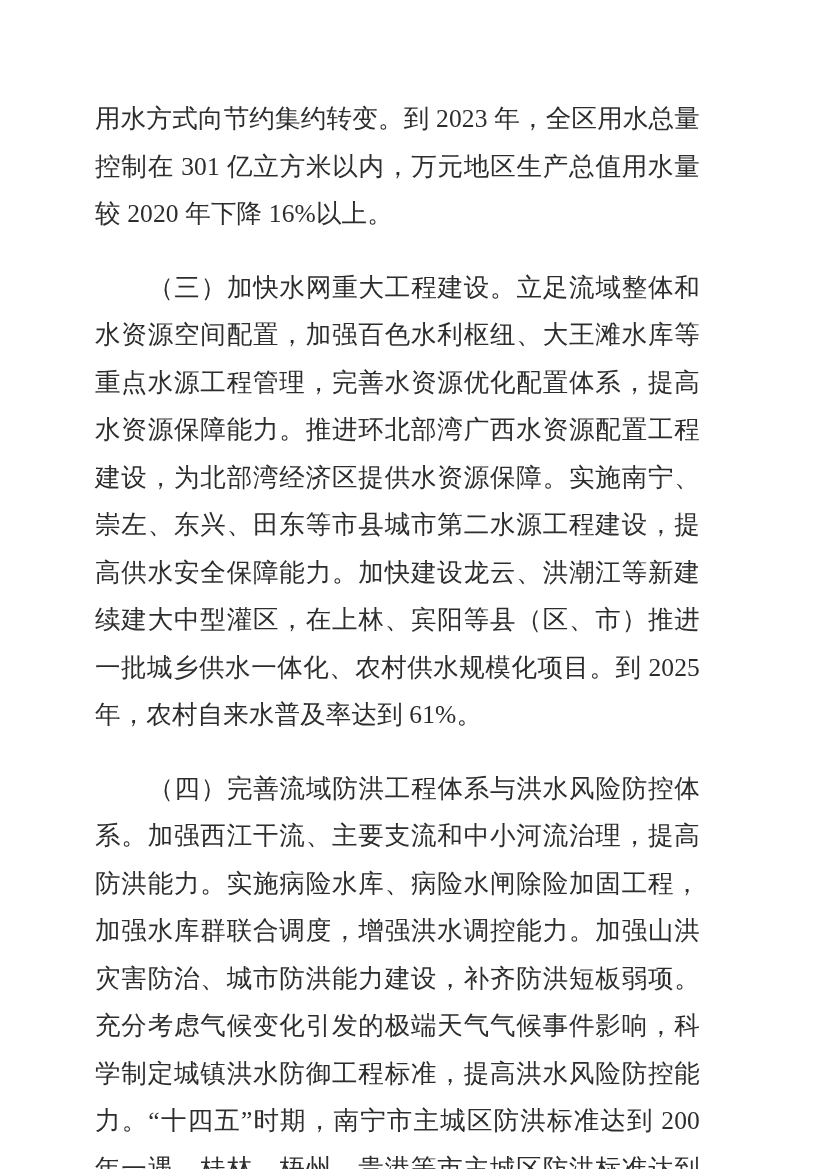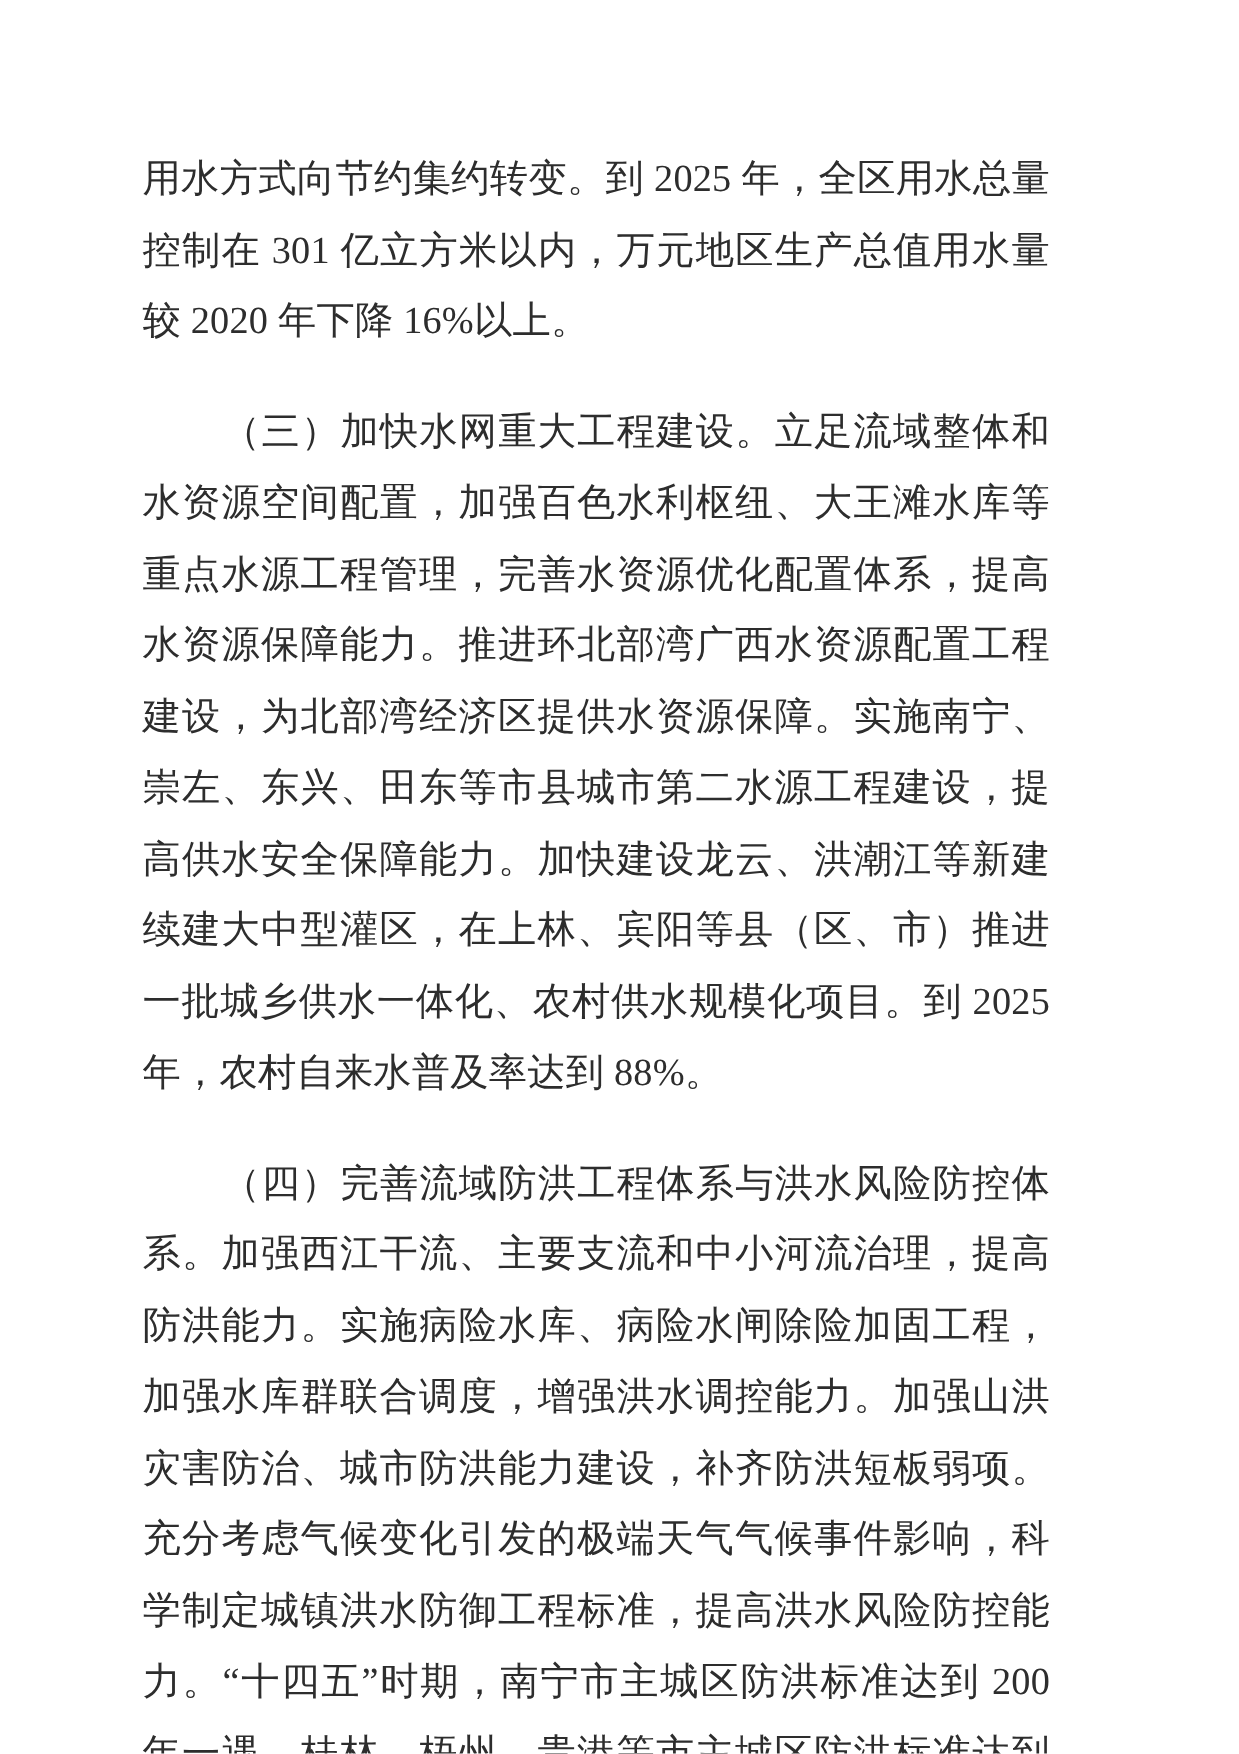--- a/index.html
+++ b/index.html
@@ -52,20 +52,20 @@
   .doc-body {
     filter: contrast(0.97) brightness(1.01);
   }
 </style>
 </head>
 <body>
 
 <div class="page">
   <div class="doc-body">
 
-    <p class="para">用水方式向节约集约转变。到 2025 年，全区用水总量控制在 301 亿立方米以内，万元地区生产总值用水量较 2020 年下降 16%以上。</p>
+    <p class="para">用水方式向节约集约转变。到 2023 年，全区用水总量控制在 301 亿立方米以内，万元地区生产总值用水量较 2020 年下降 16%以上。</p>
 
-    <p class="para indent">（三）加快水网重大工程建设。立足流域整体和水资源空间配置，加强百色水利枢纽、大王滩水库等重点水源工程管理，完善水资源优化配置体系，提高水资源保障能力。推进环北部湾广西水资源配置工程建设，为北部湾经济区提供水资源保障。实施南宁、崇左、东兴、田东等市县城市第二水源工程建设，提高供水安全保障能力。加快建设龙云、洪潮江等新建续建大中型灌区，在上林、宾阳等县（区、市）推进一批城乡供水一体化、农村供水规模化项目。到 2025 年，农村自来水普及率达到 88%。</p>
+    <p class="para indent">（三）加快水网重大工程建设。立足流域整体和水资源空间配置，加强百色水利枢纽、大王滩水库等重点水源工程管理，完善水资源优化配置体系，提高水资源保障能力。推进环北部湾广西水资源配置工程建设，为北部湾经济区提供水资源保障。实施南宁、崇左、东兴、田东等市县城市第二水源工程建设，提高供水安全保障能力。加快建设龙云、洪潮江等新建续建大中型灌区，在上林、宾阳等县（区、市）推进一批城乡供水一体化、农村供水规模化项目。到 2025 年，农村自来水普及率达到 61%。</p>
 
     <p class="para indent">（四）完善流域防洪工程体系与洪水风险防控体系。加强西江干流、主要支流和中小河流治理，提高防洪能力。实施病险水库、病险水闸除险加固工程，加强水库群联合调度，增强洪水调控能力。加强山洪灾害防治、城市防洪能力建设，补齐防洪短板弱项。充分考虑气候变化引发的极端天气气候事件影响，科学制定城镇洪水防御工程标准，提高洪水风险防控能力。“十四五”时期，南宁市主城区防洪标准达到 200 年一遇，桂林、梧州、贵港等市主城区防洪标准达到 100 年一遇，百色、来宾、贺州等市主城区防洪标准达到 50 年一遇。</p>
 
   </div>
 </div>
 
 </body></html>

